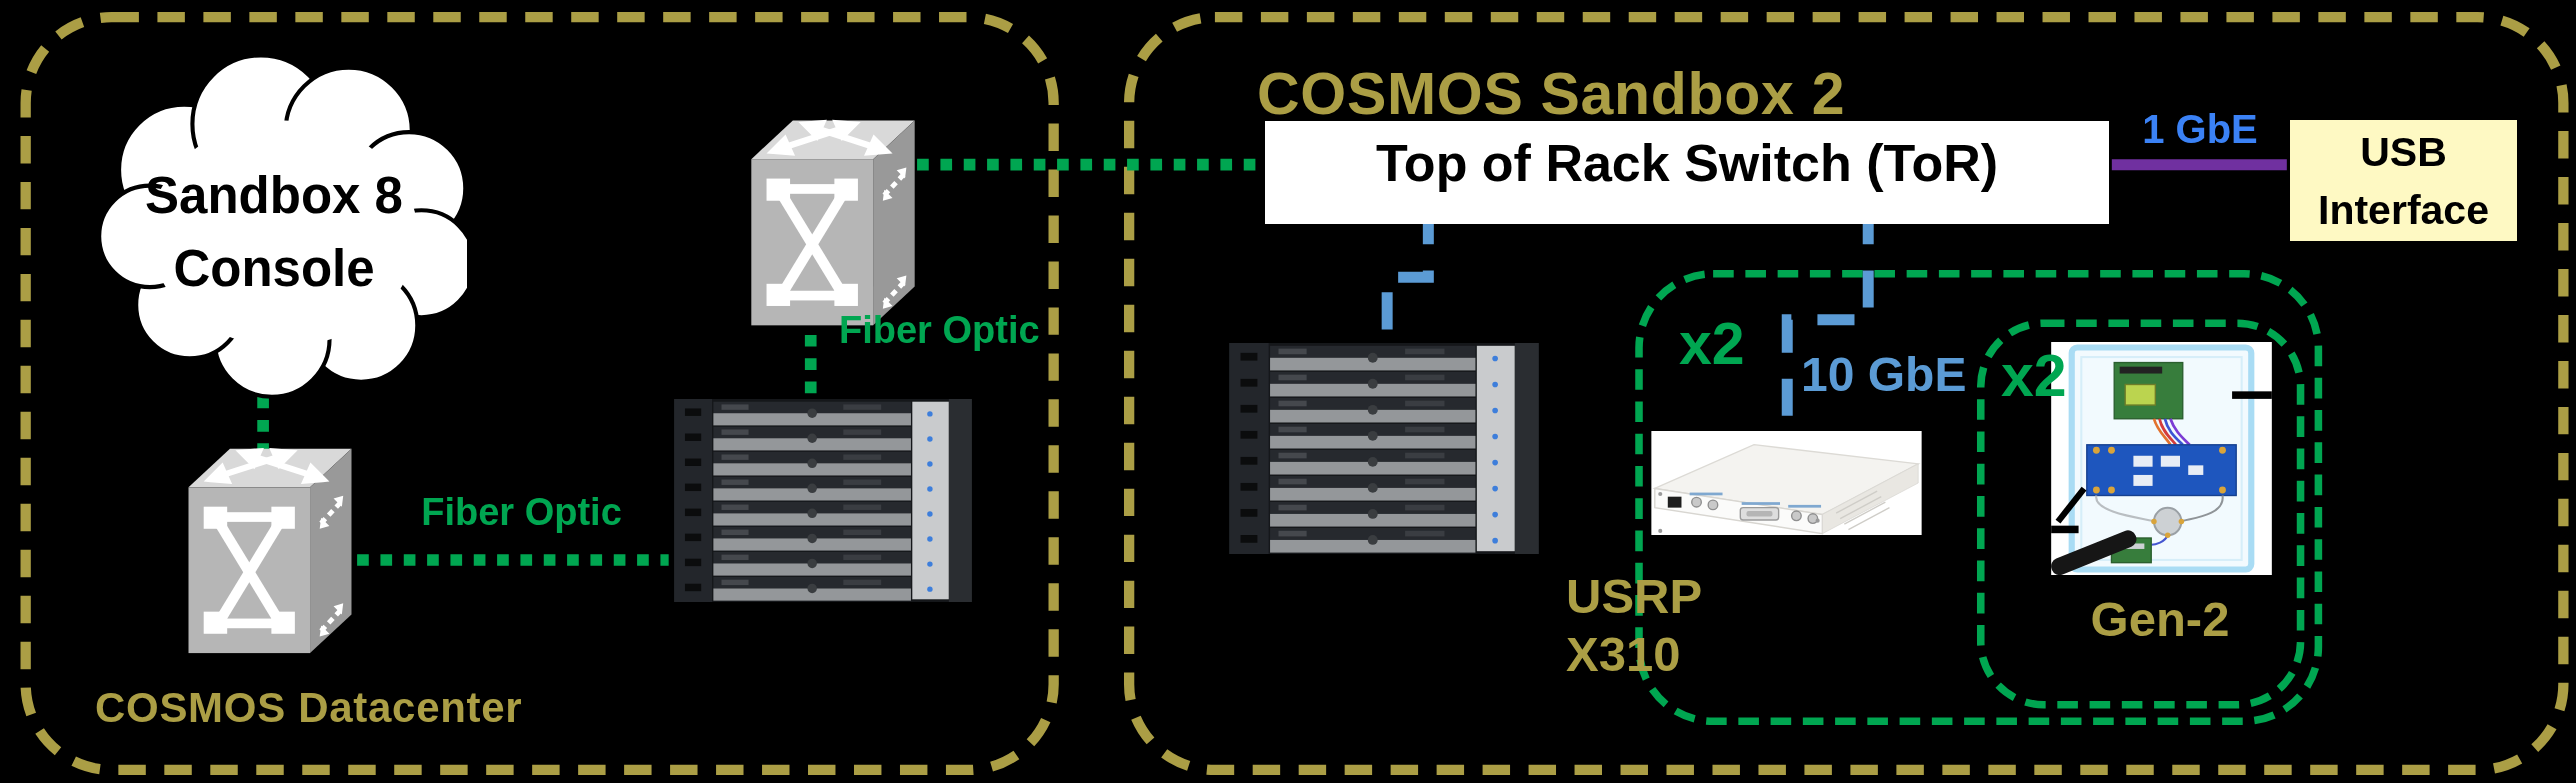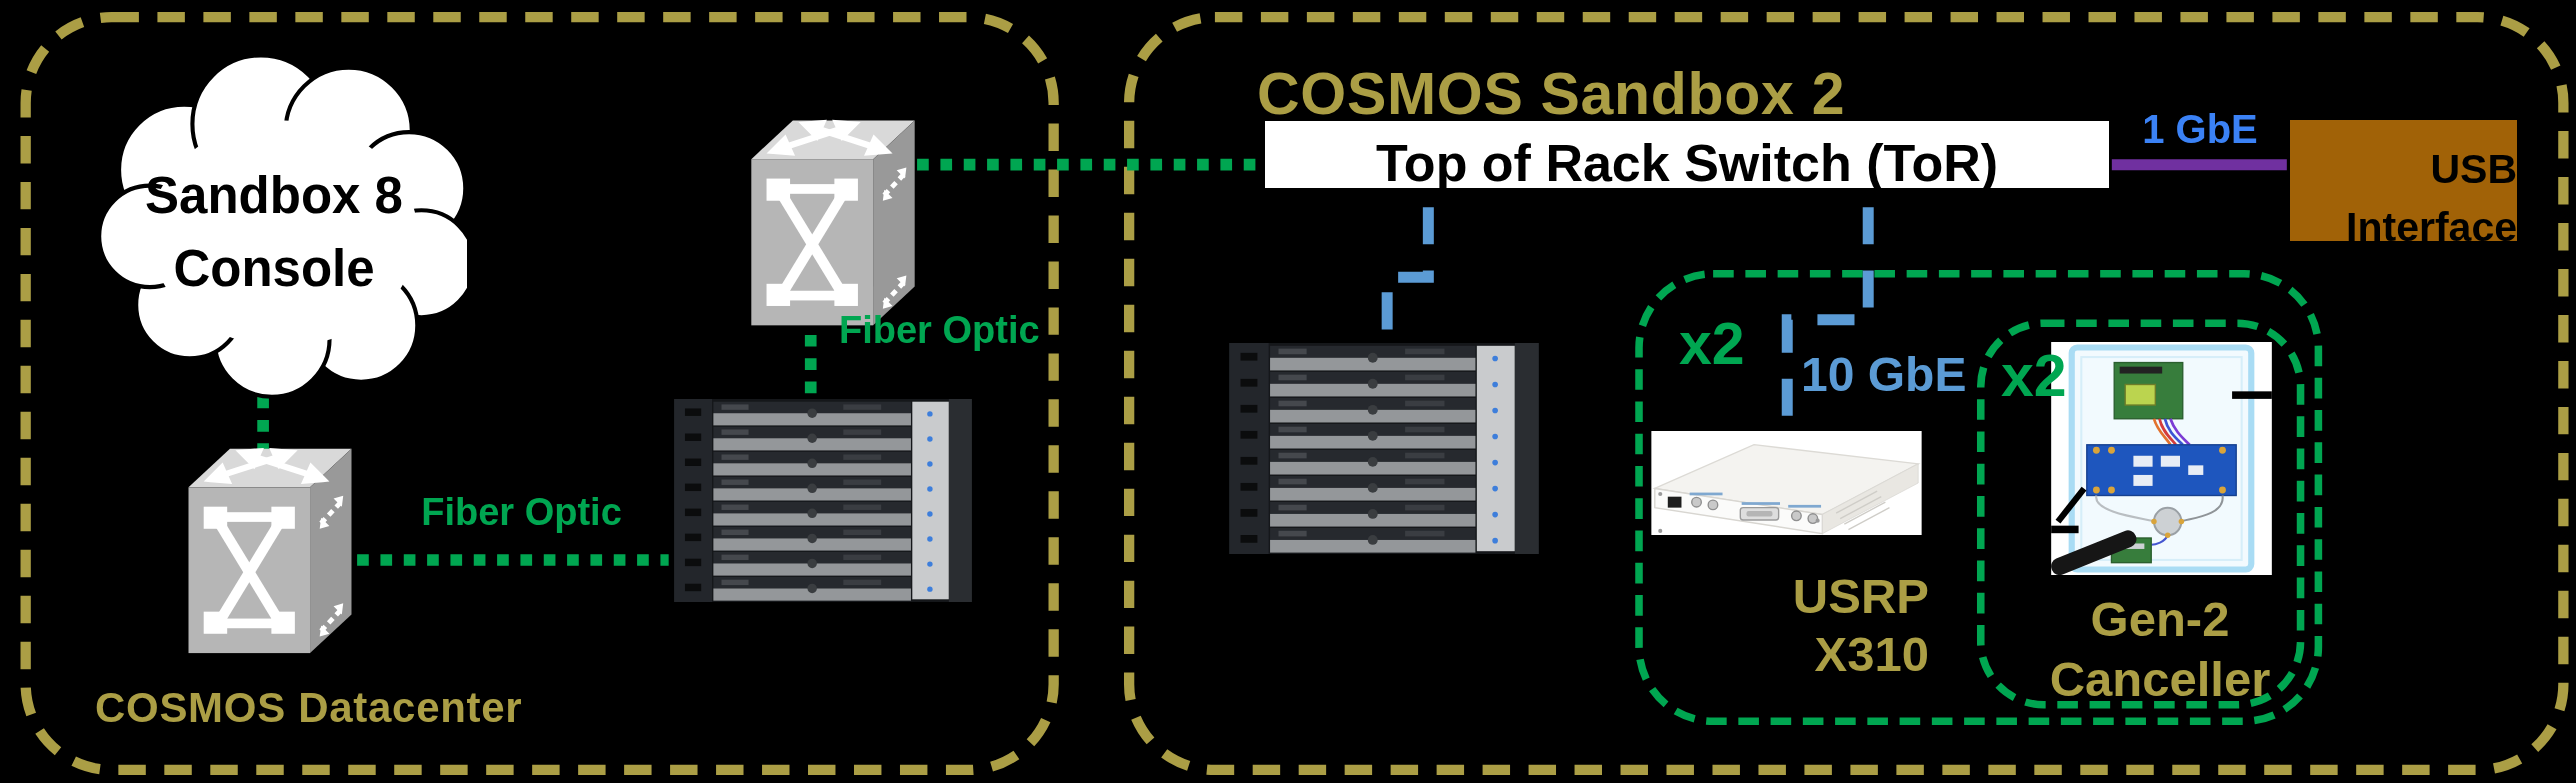--- a/index.html
+++ b/index.html
@@ -22,32 +22,32 @@
 
   .switch1{left:180px;top:439px;width:180px;height:221px;}
   .switch2{left:743px;top:108px;width:180px;height:227px;}
 
   .rack1{left:669px;top:399px;width:308px;height:203px;}
   .rack2{left:1229px;top:343px;width:310px;height:211px;}
 
   .fiber1{left:384px;top:491px;width:275px;text-align:center;font-size:38px;}
   .fiber2{left:839px;top:309px;font-size:38px;}
 
-  .tor-bar{left:1265px;top:121px;width:844px;height:67px;background:#fff;
+  .tor-bar{left:1265px;top:121px;width:844px;height:103px;background:#fff;
            text-align:center;font-size:52px;line-height:85px;color:#000;}
   .gbe1{left:2114px;top:107px;width:172px;text-align:center;font-size:40px;}
-  .usb-box{left:2290px;top:120px;width:227px;height:121px;background:#a16207;color:#000;
-           text-align:right;font-size:41px;line-height:58px;padding-top:20px;box-sizing:border-box;}
+  .usb-box{left:2290px;top:120px;width:227px;height:121px;background:#fef9c3;color:#000;
+           text-align:center;font-size:41px;line-height:58px;padding-top:3px;box-sizing:border-box;}
   .gbe10{left:1801px;top:347px;font-size:48px;}
 
   .x2-outer{left:1679px;top:310px;font-size:59px;}
   .x2-inner{left:2001px;top:342px;font-size:59px;}
 
   .usrp-dev{left:1651px;top:431px;width:271px;height:104px;}
-  .usrp-label{left:1644px;top:567px;width:285px;text-align:right;font-size:49px;line-height:58px;}
+  .usrp-label{left:1566px;top:567px;width:285px;text-align:left;font-size:49px;line-height:58px;}
 
   .canc-dev{left:2051px;top:342px;width:221px;height:233px;}
   .canc-label{left:2028px;top:572px;width:264px;text-align:center;font-size:49px;line-height:60px;margin-top:17px;}
 </style>
 </head>
 <body>
 
 <div class="stage">
 
   <svg class="layer" viewBox="0 0 3753 1141">
@@ -417,17 +417,16 @@
   <div class="lbl gbe10 blue">10 GbE</div>
   <div class="lbl x2-outer green">x2</div>
   <div class="lbl x2-inner green">x2</div>
 
   <div class="lbl usrp-label olive">
     <div>USRP</div>
     <div>X310</div>
   </div>
   <div class="lbl canc-label olive">
     <div>Gen-2</div>
-    <div>Canceller</div>
   </div>
 
 </div>
 
 
 </body></html>

